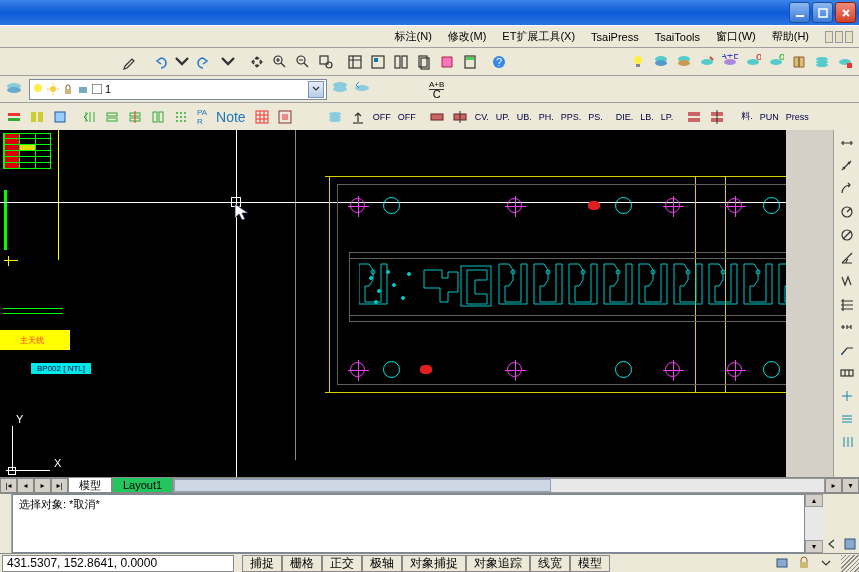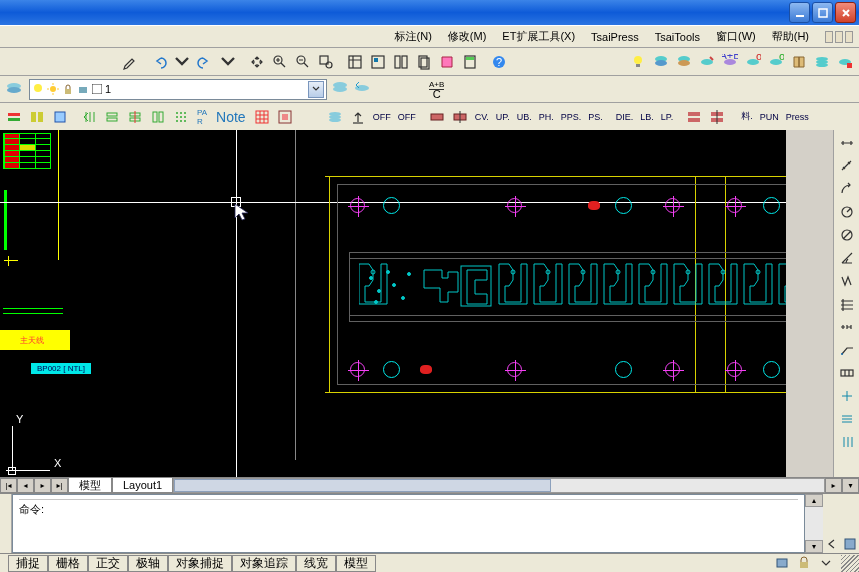--- a/index.html
+++ b/index.html
@@ -73,21 +73,21 @@
 .vtoolbar .vb svg { width:16px; height:16px; }
 
 
 .tbar3 { height:28px; }
 .tbar3 .smt { font-size:9px; color:#004; padding:0 2px; }
 
 
 .tabstrip { height:16px; background:#d4d0c8; display:flex; align-items:stretch; border-top:1px solid #888; }
 .tabstrip .navbtns { display:flex; }
 .tabstrip .nb { width:17px; background:#d4d0c8; border:1px solid #888; display:flex; align-items:center; justify-content:center; font-size:8px; }
-.tabstrip .tab { padding:0 10px; background:#ffffff; border:1px solid #888; border-top:none; display:flex; align-items:center; font-size:11px; }
+.tabstrip .tab { padding:0 10px; background:#22c55e; border:1px solid #888; border-top:none; display:flex; align-items:center; font-size:11px; }
 .tabstrip .tab.active { background:#fff; }
 .tabstrip .hscroll { flex:1; background:#e8e8e8; border:1px solid #999; position:relative; }
 .tabstrip .hscroll .thumb { position:absolute; left:0; top:0; bottom:0; width:58%; background:#cfd7e4; border:1px solid #8ca0bc; }
 .tabstrip .sb { width:17px; background:#d4d0c8; border:1px solid #888; display:flex; align-items:center; justify-content:center; font-size:8px;}
 
 
 .cmdarea { height:60px; background:#ece9d8; display:flex; border-top:1px solid #888; }
 .cmdhandle { width:12px; background:#ece9d8; border-right:1px solid #a8a8a8; }
 .cmdtext { flex:1; background:#fff; border:1px solid #7a8a99; padding:2px 6px; overflow:hidden; font-size:12px; line-height:15px; }
 .cmdscroll { width:18px; display:flex; flex-direction:column; }
@@ -805,38 +805,39 @@
   <div class="hscroll">
       <div class="thumb"></div>
     </div>
   <div class="sb">▸</div>
   <div class="sb">▾</div>
 </div>
 
 <div class="cmdarea">
   <div class="cmdhandle"></div>
   <div class="cmdtext">
-    <div style="border-top:1px solid #c6c6c6; margin-top:2px; padding-top:2px">命令:</div>
+    <div>选择对象: *取消*</div>
   </div>
   <div class="cmdscroll">
     <div class="csb">▴</div>
     <div class="track"></div>
     <div class="csb">▾</div>
   </div>
   <div class="cmdside">
     <svg class="ci" viewBox="0 0 14 14">
         <path d="M9 3L4 7l5 4" class="stk"></path>
       </svg>
     <svg class="ci" viewBox="0 0 14 14">
         <rect x="2" y="2" width="10" height="10" fill="#8ac" stroke="#357"></rect>
       </svg>
   </div>
 </div>
 
 <div class="statusbar">
+  <div class="coord">431.5307, 152.8641, 0.0000</div>
   <div class="sp"></div>
   <div class="st">捕捉</div>
   <div class="st">栅格</div>
   <div class="st">正交</div>
   <div class="st">极轴</div>
   <div class="st">对象捕捉</div>
   <div class="st">对象追踪</div>
   <div class="st">线宽</div>
   <div class="st">模型</div>
   <div class="flex"></div>

